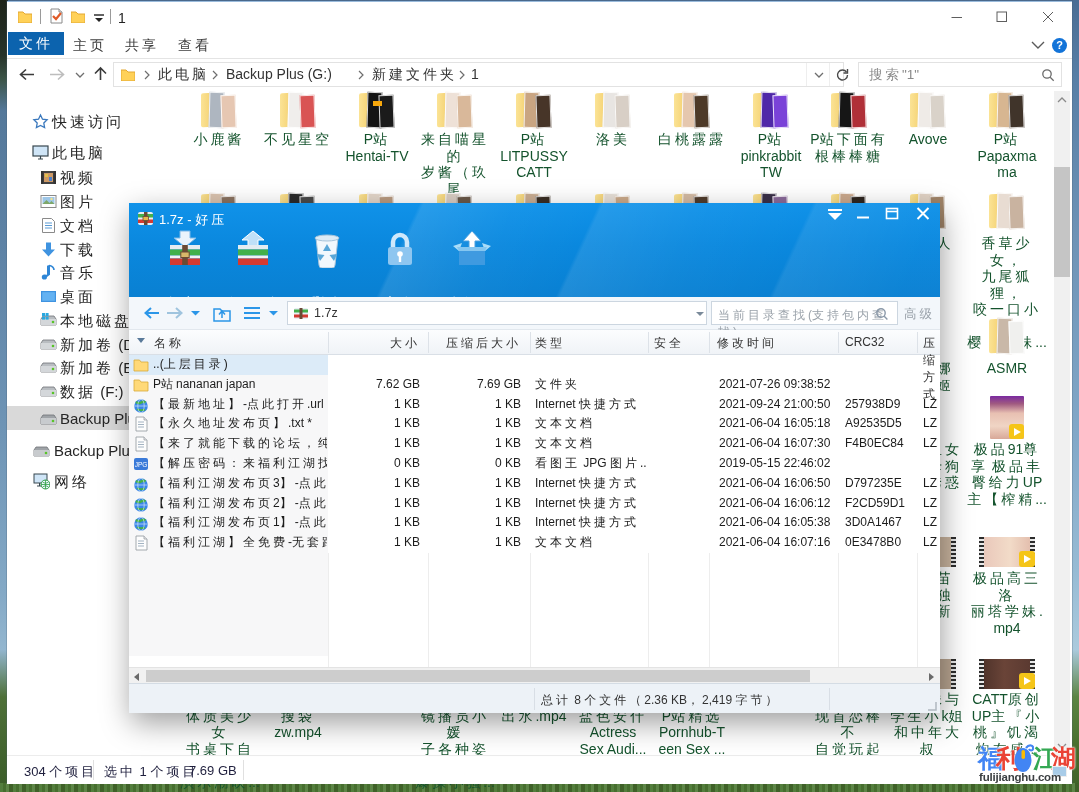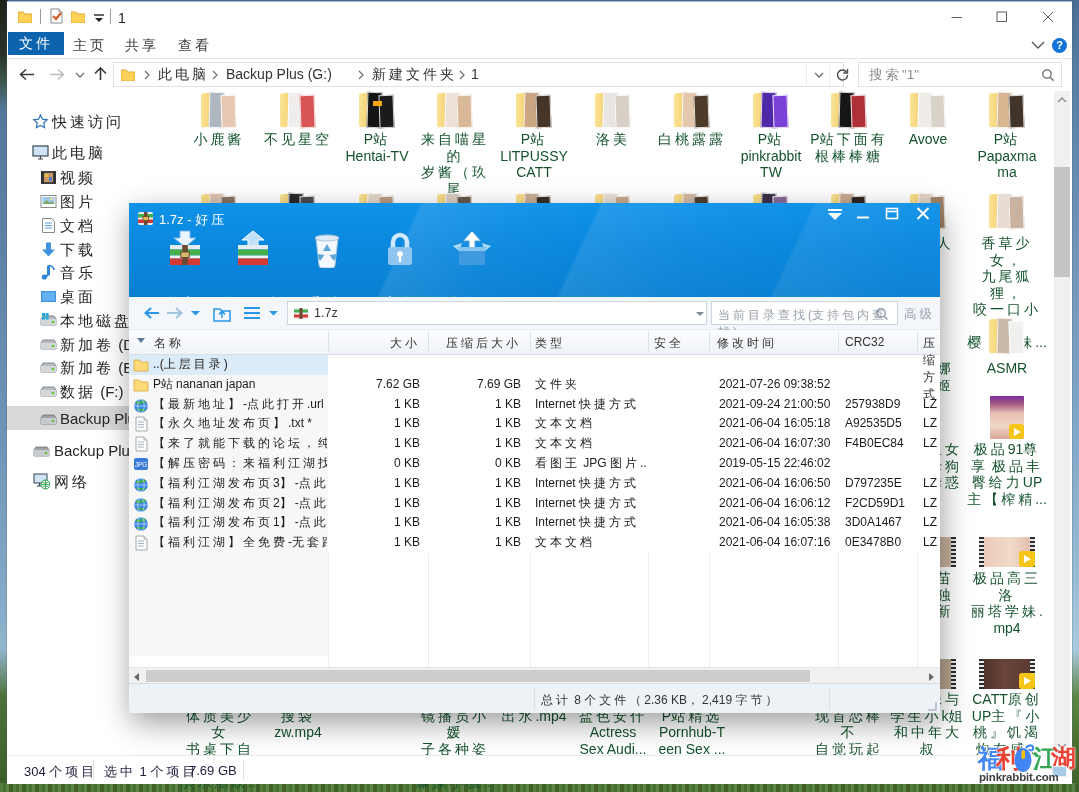--- a/index.html
+++ b/index.html
@@ -729,14 +729,14 @@
  <div class="wz" style="left:6px;color:#4285f4">福</div>
  <div class="wz" style="left:24px;color:#ea4335">利</div>
  <svg class="a" style="left:42px;top:3px" width="20" height="30">
       <path d="M12 5 c3 -4 8 -3 7 1 c-.5 2 -3 2 -4 0" stroke="#4285f4" stroke-width="2.2" fill="none"></path>
       <ellipse cx="9" cy="17" rx="8.5" ry="12" fill="#4285f4"></ellipse>
       <rect x="7.5" y="7" width="3.5" height="9" rx="1.7" fill="#fbbc05"></rect>
     </svg>
  <div class="wz" style="left:61px;color:#34a853">江</div>
  <div class="wz" style="left:79px;color:#ea4335">湖</div>
  <div class="a" style="left:80px;top:26px;width:15px;height:11px;background:#a8cce8;border:1px solid #eee"></div>
- <div class="a" style="left:7px;top:31px;font-size:11.5px;font-weight:bold;color:#3c4043;letter-spacing:-0.2px;text-shadow:0 0 2px #fff">pinkrabbit.com</div>
+ <div class="a" style="left:7px;top:31px;font-size:11.5px;font-weight:bold;color:#3c4043;letter-spacing:-0.2px;text-shadow:0 0 2px #fff">fulijianghu.com</div>
 </div>
 
 </body></html>

